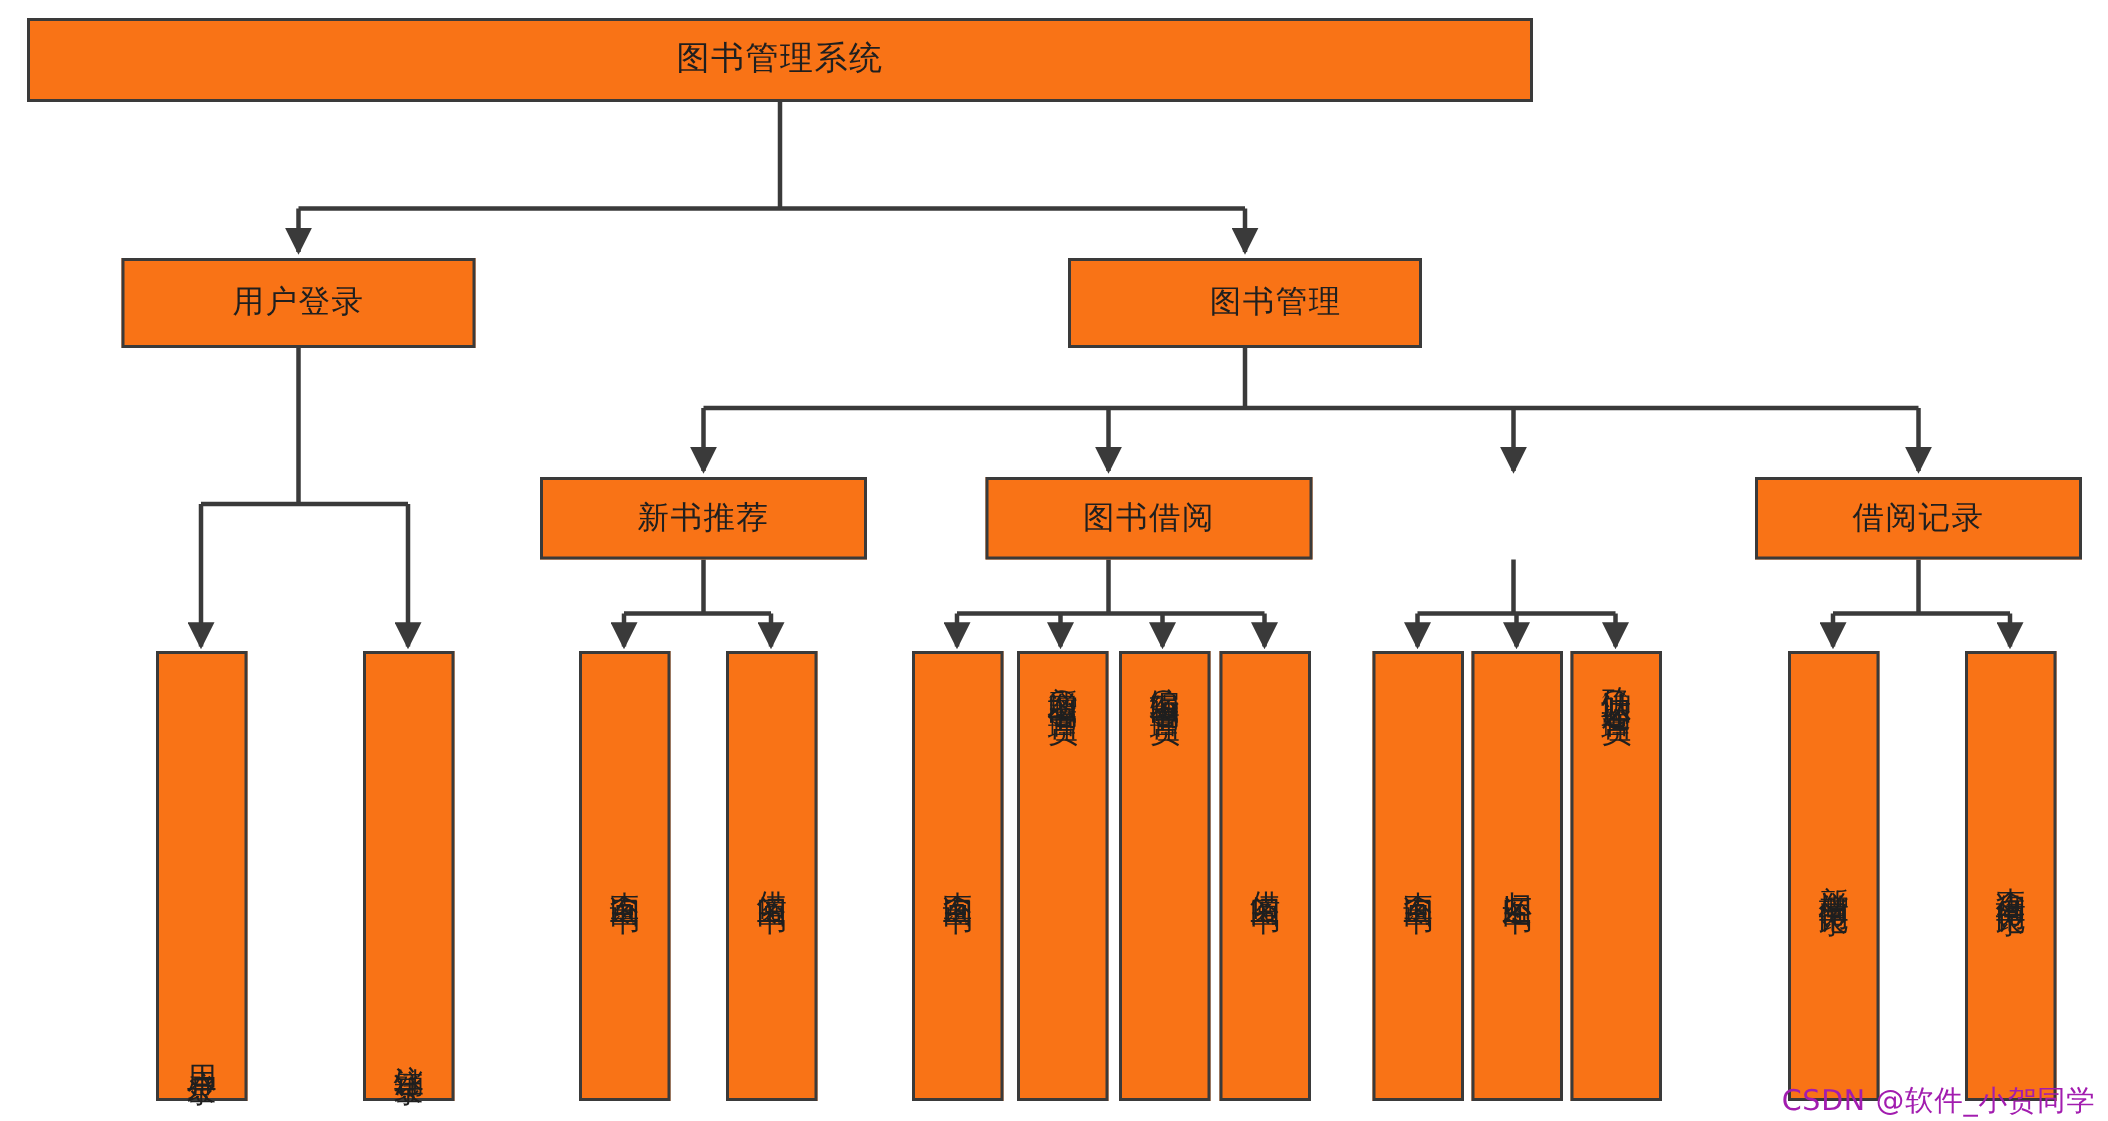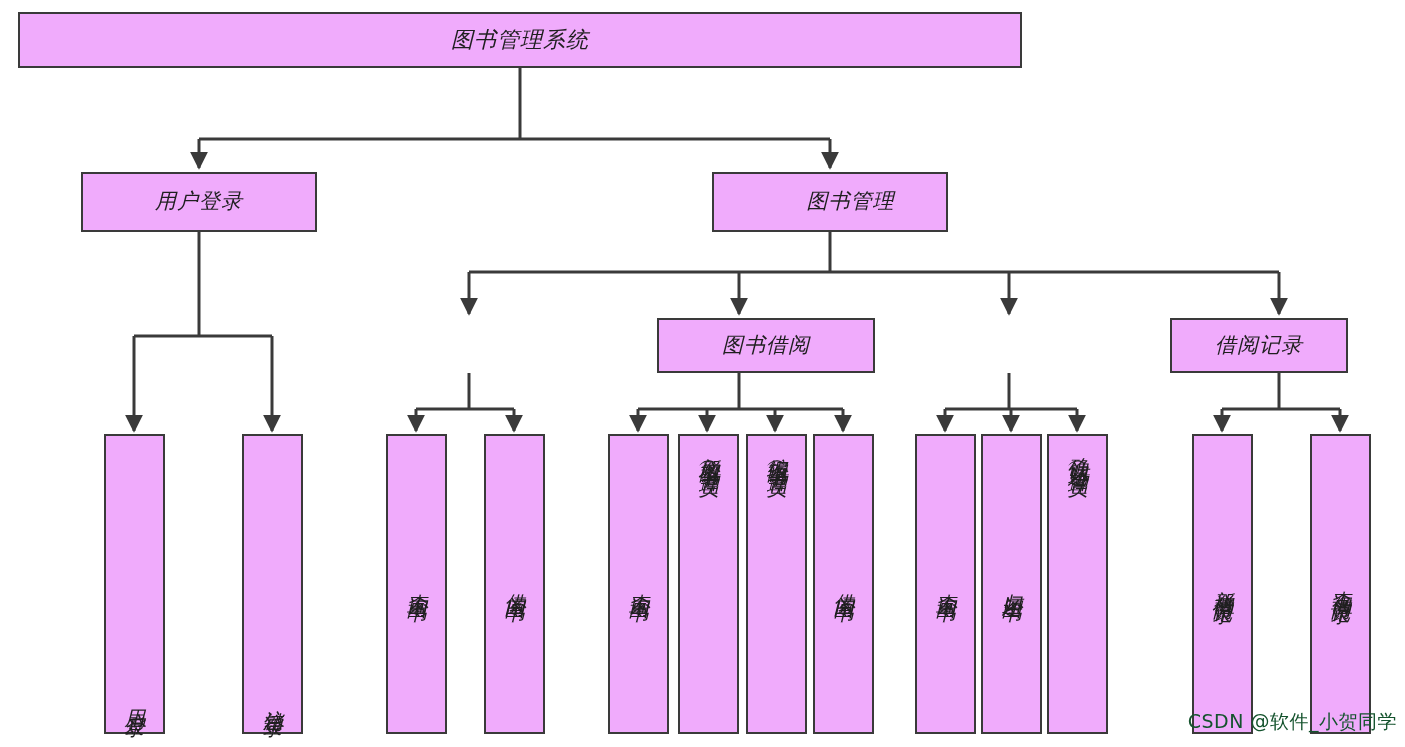--- a/index.html
+++ b/index.html
@@ -21,27 +21,26 @@
     position: absolute;
     left: 0;
     top: 0;
     width: 1405px;
     height: 747px;
   }
   .node {
     position: absolute;
     box-sizing: border-box;
     border: 2.5px solid #3a3a3a;
-    background: #f0abfc;
+    background: #f97316;
     display: flex;
     align-items: center;
     justify-content: center;
     color: #1f1f1f;
     z-index: 2;
-    font-style: italic;
   }
   .node.horizontal {
     font-size: 21px;
     letter-spacing: 1px;
     line-height: 1.2;
   }
   .node.root {
     font-size: 22px;
   }
   .node.vertical {
@@ -58,23 +57,23 @@
     justify-content: flex-end;
     padding-bottom: 26px;
   }
   .node.vertical.topish {
     justify-content: flex-start;
     padding-top: 6px;
   }
   .watermark {
     position: absolute;
     right: 8px;
-    bottom: 12px;
+    bottom: 0;
     font-size: 19px;
-    color: #14532d;
+    color: #a21caf;
     letter-spacing: 0.5px;
     white-space: nowrap;
     z-index: 3;
   }
 </style>
 </head>
 <body>
 
 <div id="canvas">
 
@@ -132,24 +131,27 @@
     <span>图书管理系统</span>
   </div>
 
   <div class="node horizontal" style="left:81px; top:172px; width:236px; height:60px;">
     <span>用户登录</span>
   </div>
   <div class="node horizontal" style="left:712px; top:172px; width:236px; height:60px;padding-left:41px;">
     <span>图书管理</span>
   </div>
 
+  <div class="node horizontal" style="left:360px; top:318px; width:218px; height:55px;">
+    <span>新书推荐</span>
+  </div>
   <div class="node horizontal" style="left:632px; top:318px; width:218px; height:55px;margin-left:25px;">
     <span>图书借阅</span>
   </div>
-  <div class="node horizontal" style="left:1170px; top:318px; width:178px; height:55px;">
+  <div class="node horizontal" style="left:1170px; top:318px; width:218px; height:55px;">
     <span>借阅记录</span>
   </div>
 
   <div class="node vertical bottomish" style="left:104px; top:434px; width:61px; height:300px;">
     <span>用户登录</span>
   </div>
   <div class="node vertical bottomish" style="left:242px; top:434px; width:61px; height:300px;">
     <span>注销登录</span>
   </div>
 

